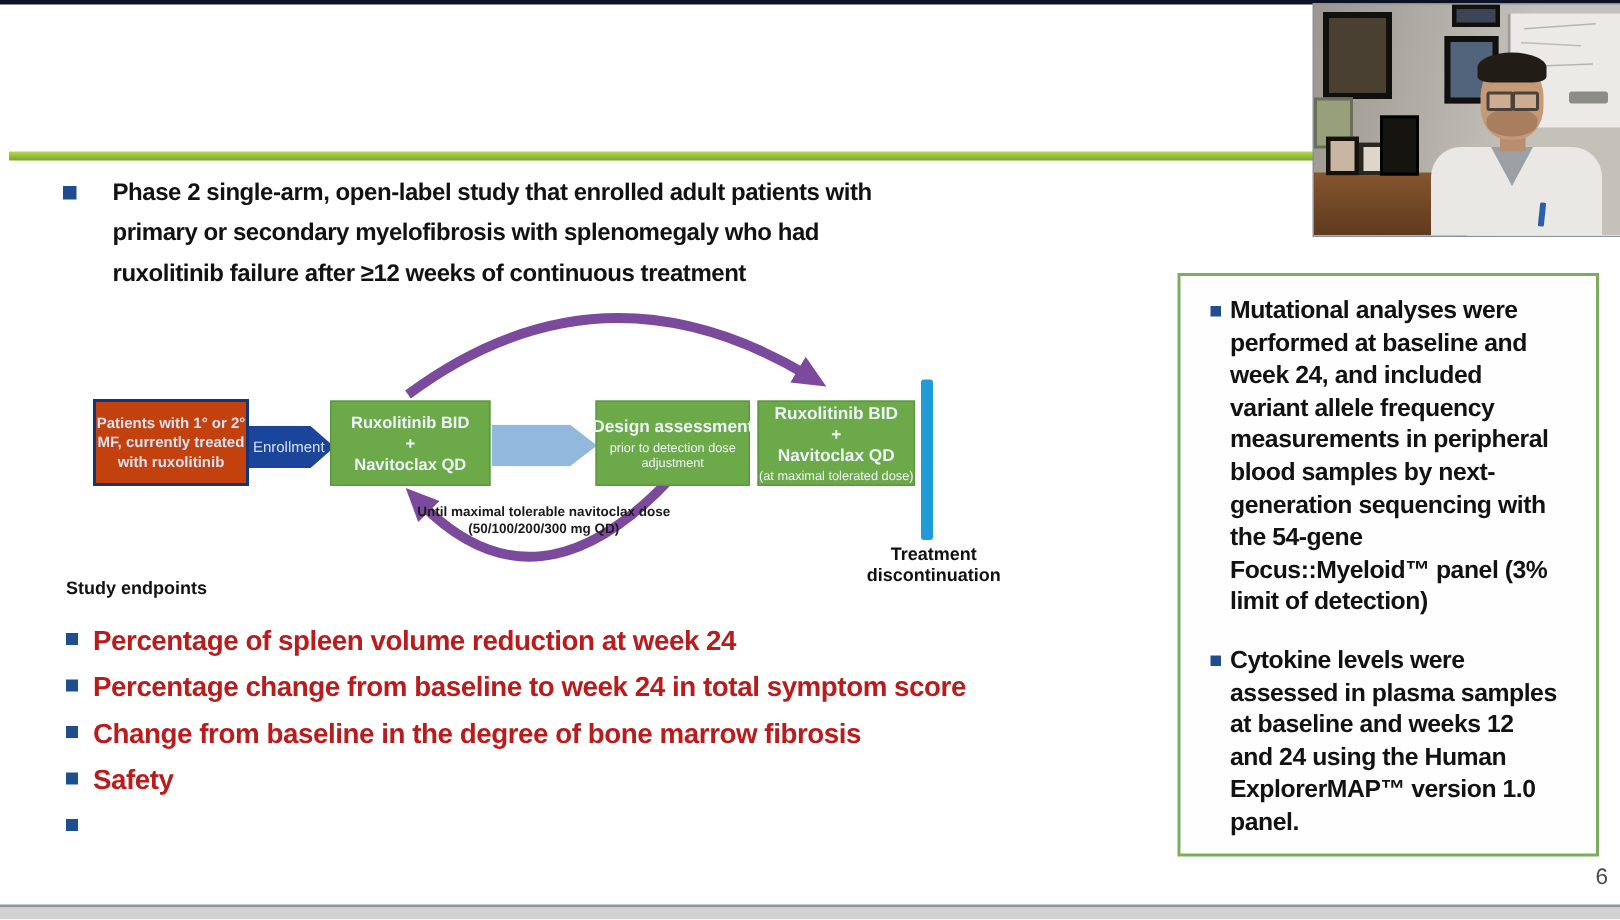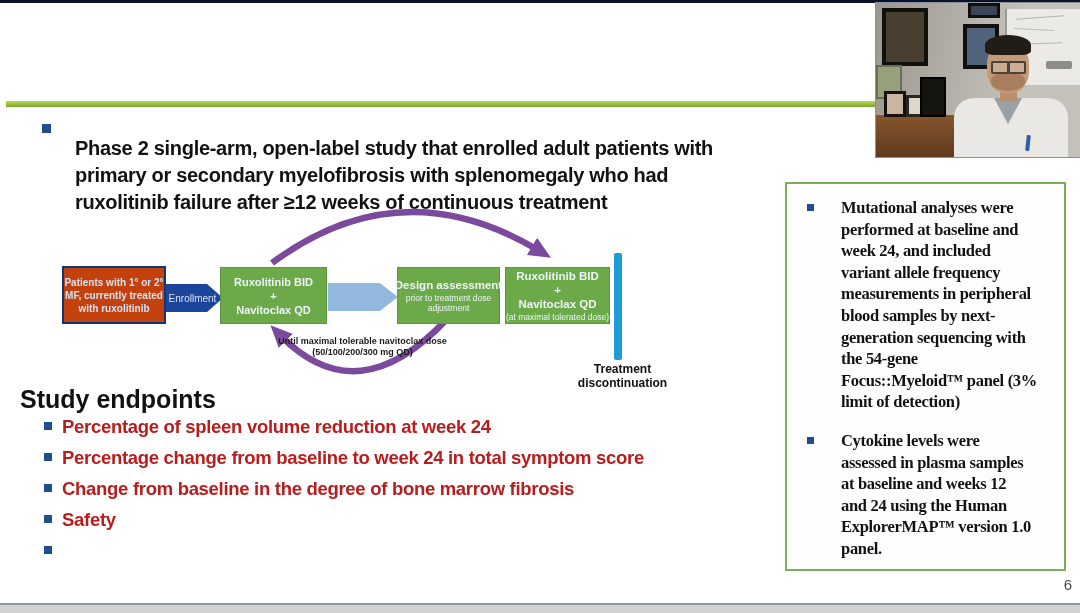--- a/index.html
+++ b/index.html
@@ -13,22 +13,22 @@
 
   
   .header { position:absolute; left:6px; top:3px; width:1074px; height:98px;
             background:linear-gradient(#1d3e86,#16357a); }
   .title  { position:absolute; left:64px; top:44px; font-size:42px; line-height:44px;
             color:#d9e4f4; font-weight:400; letter-spacing:0.5px; }
   .green-rule { position:absolute; left:6px; top:101px; width:1074px; height:6px;
             background:linear-gradient(#b9d94e,#76a631); }
 
   
-  .intro { position:absolute; left:75px; top:115px; font-size:20px; font-weight:bold;
-           line-height:27px; color:#121212; letter-spacing:-0.3px; white-space:pre;margin-top:20px; }
+  .intro { position:absolute; left:75px; top:115px; font-size:16px; font-weight:bold;
+           line-height:27px; color:#121212; letter-spacing:-0.3px; white-space:pre; }
   .sq { display:inline-block; width:9px; height:9px; background:#1f4e8f; }
   .intro-sq { position:absolute; left:42px; top:124px; }
 
   
   .diag-box { position:absolute; display:flex; flex-direction:column; align-items:center;
               justify-content:center; text-align:center; color:#eef3fa; white-space:pre; }
   .box-blue   { left:62px;  top:266px; width:104px; height:58px; background:#c2410c; border:2px solid #123579; font-size:10px; font-weight:bold; line-height:13px; color:#d7e2f2;}
   .box-green  { background:#6caa49; border:1px solid #5d9640; }
   .box-rux1   { left:220px; top:267px; width:107px; height:57px; font-size:11px; font-weight:bold; line-height:14px; }
   .box-weekly { left:397px; top:267px; width:103px; height:57px; }
@@ -48,30 +48,30 @@
   .loop-label { position:absolute; left:265px; top:336px; width:195px; text-align:center;
                 font-size:9px; font-weight:bold; line-height:11px; color:#1a1a1a; white-space:pre; }
 
   .disc-bar { position:absolute; left:614px; top:253px; width:8px; height:107px; background:#1f9bd7; border-radius:2px; }
   .disc-label { position:absolute; left:555px; top:362px; width:135px; text-align:center;
                 font-size:12px; font-weight:bold; line-height:14px; color:#111; white-space:pre; }
 
   .arcs { position:absolute; left:0; top:0; width:1080px; height:613px; pointer-events:none; }
 
   
-  .endpoints-heading { position:absolute; left:20px; top:385px; font-size:25px; font-weight:bold; color:#111;text-align:right; }
+  .endpoints-heading { position:absolute; left:44px; top:385px; font-size:12px; font-weight:bold; color:#111;text-align:right; }
   .endpoints { position:absolute; left:0; top:413px; width:780px; list-style:none; }
   .endpoints li { position:relative; padding-left:62px; font-size:18.5px; font-weight:bold;
                   line-height:27px; color:#b91c1c; letter-spacing:-0.3px; margin-bottom:4px; white-space:pre; }
   .endpoints .sq { position:absolute; left:44px; top:9px; width:8px; height:8px; }
 
   
   .side-panel { position:absolute; left:785px; top:182px; width:281px; height:389px;
                 background:#fefefe; border:2px solid #7cad5c; padding:13px 6px 0 0; }
-  .side-bullet { position:relative; padding-left:54px; margin-bottom:17px;font-family:Liberation Serif, serif; }
+  .side-bullet { position:relative; padding-left:33px; margin-bottom:17px; }
   .side-bullet .sq { position:absolute; left:20px; top:7px; width:7px; height:7px; }
   .side-bullet .txt { font-size:16.5px; font-weight:bold; line-height:21.6px; color:#121212;
                       letter-spacing:-0.3px; white-space:pre; }
 
   .page-num { position:absolute; left:1048px; top:576px; width:24px; text-align:right;
               font-size:15px; color:#4a4a4a; }
 
   
   .webcam { position:absolute; left:876px; top:3px; width:204px; height:154px; overflow:hidden;
             background:linear-gradient(100deg,#9b968e,#c4c1ba 65%); box-shadow:0 0 0 1px #8b90a0; }
@@ -138,21 +138,21 @@
   <div class="diag-box box-green box-rux1">
     <span>Ruxolitinib BID
 +
 Navitoclax QD</span>
   </div>
 
   <div class="flow-arrow"></div>
 
   <div class="diag-box box-green box-weekly">
     <span class="bx-title">Design assessment</span>
-    <span class="bx-sub">prior to treatment dose
+    <span class="bx-sub">prior to detection dose
 adjustment</span>
   </div>
 
   <div class="diag-box box-green box-rux2">
     <span class="bx-title">Ruxolitinib BID
 +
 Navitoclax QD</span>
     <span class="bx-sub">(at maximal tolerated dose)</span>
   </div>
 

